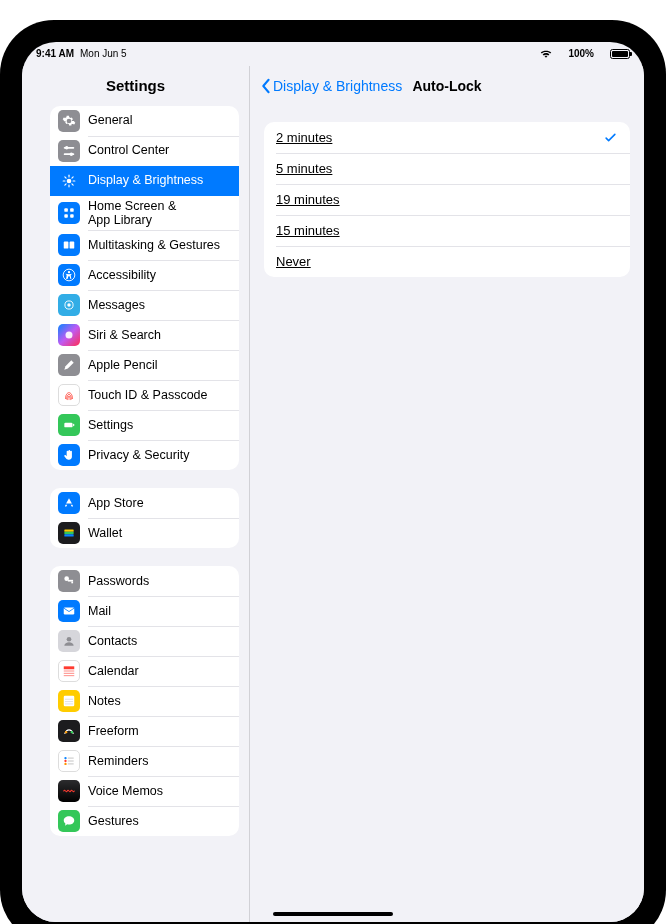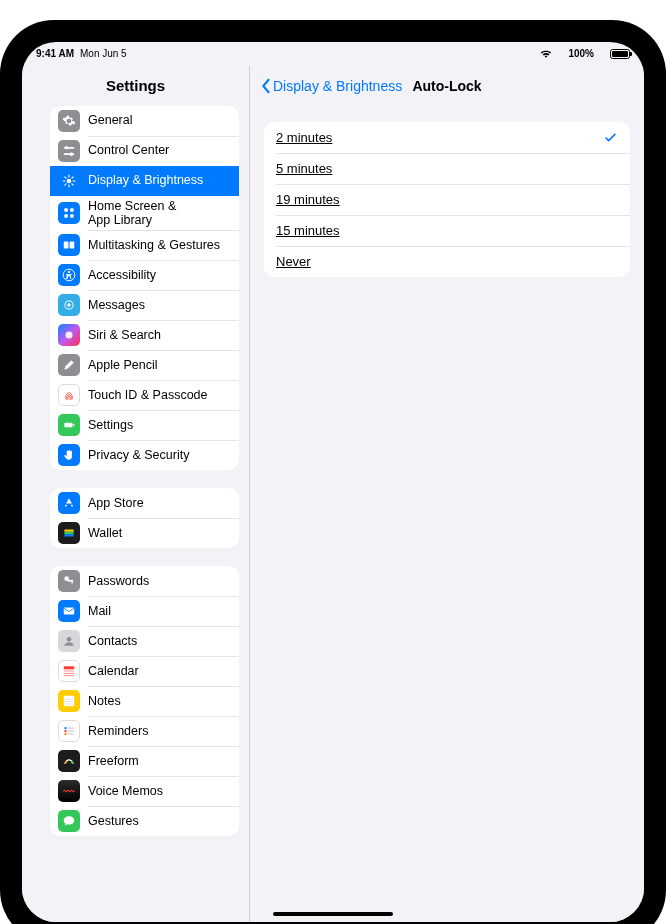--- a/index.html
+++ b/index.html
@@ -436,43 +436,43 @@
                     <g stroke="#ccc" stroke-width="1">
                       <line x1="5" y1="9" x2="19" y2="9"></line>
                       <line x1="5" y1="13" x2="19" y2="13"></line>
                       <line x1="5" y1="17" x2="19" y2="17"></line>
                     </g>
                   </svg>
               </span>
               <span class="row-label">Notes</span>
             </div>
             <div class="row">
+              <span class="app-icon bg-freeform">
+                <svg viewBox="0 0 24 24">
+                    <path d="M5 16c3-8 11-8 14 0" stroke="#fff" stroke-width="2" fill="none" stroke-linecap="round"></path>
+                    <circle cx="7" cy="14" r="2" fill="#ff9f0a"></circle>
+                    <circle cx="17" cy="14" r="2" fill="#30d158"></circle>
+                  </svg>
+              </span>
+              <span class="row-label">Freeform</span>
+            </div>
+            <div class="row">
               <span class="app-icon bg-white">
                 <svg viewBox="0 0 24 24">
                     <circle cx="6" cy="7" r="2" fill="#0a84ff"></circle>
                     <circle cx="6" cy="12" r="2" fill="#ff3b30"></circle>
                     <circle cx="6" cy="17" r="2" fill="#ff9500"></circle>
                     <g stroke="#bbb" stroke-width="1.5">
                       <line x1="10" y1="7" x2="20" y2="7"></line>
                       <line x1="10" y1="12" x2="20" y2="12"></line>
                       <line x1="10" y1="17" x2="20" y2="17"></line>
                     </g>
                   </svg>
               </span>
               <span class="row-label">Reminders</span>
-            </div>
-            <div class="row">
-              <span class="app-icon bg-freeform">
-                <svg viewBox="0 0 24 24">
-                    <path d="M5 16c3-8 11-8 14 0" stroke="#fff" stroke-width="2" fill="none" stroke-linecap="round"></path>
-                    <circle cx="7" cy="14" r="2" fill="#ff9f0a"></circle>
-                    <circle cx="17" cy="14" r="2" fill="#30d158"></circle>
-                  </svg>
-              </span>
-              <span class="row-label">Freeform</span>
             </div>
             <div class="row">
               <span class="app-icon bg-voicememos">
                 <svg viewBox="0 0 24 24">
                     <path d="M3 12c2-4 4 4 6 0s4 4 6 0 4 4 6 0" stroke="#ff3b30" stroke-width="1.8" fill="none" stroke-linecap="round"></path>
                   </svg>
               </span>
               <span class="row-label">Voice Memos</span>
             </div>
             <div class="row">

